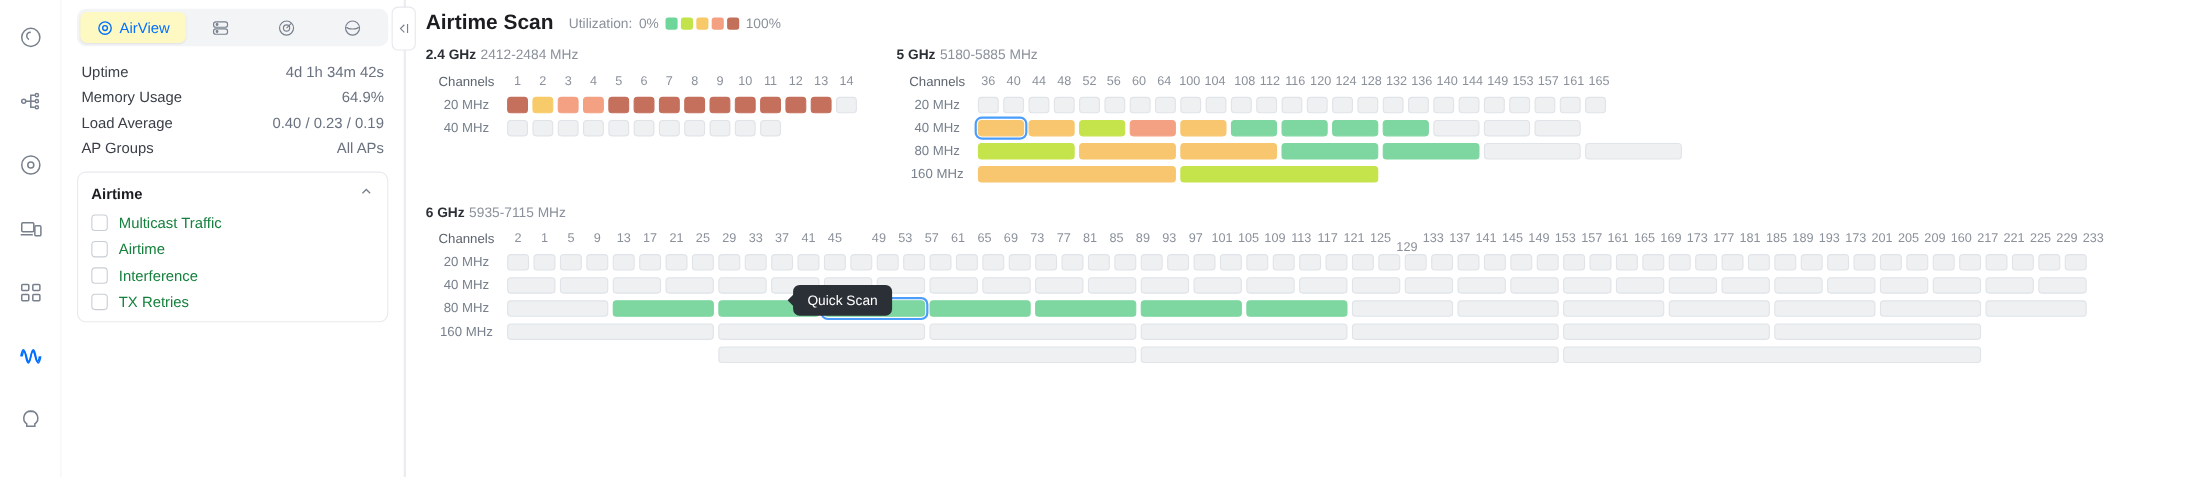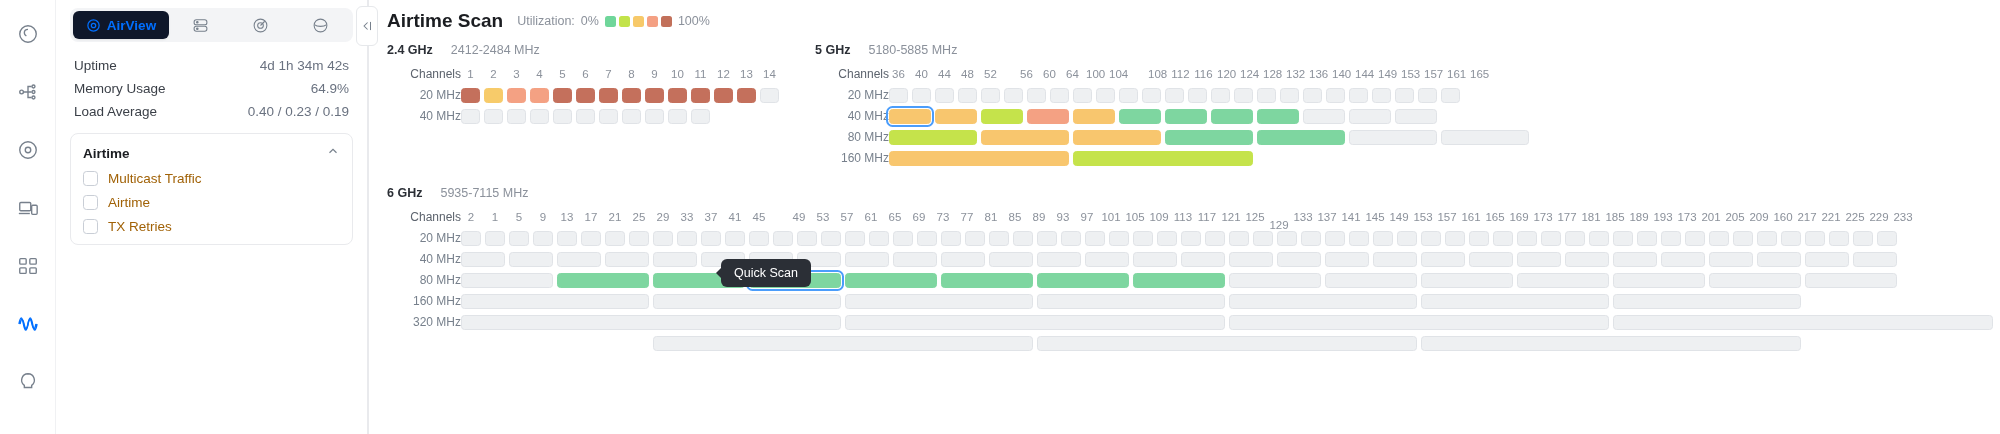--- a/index.html
+++ b/index.html
@@ -40,21 +40,21 @@
     height: 34px; background: #f3f4f6; border-radius: 8px;
     display: flex; align-items: center; padding: 3px; gap: 2px;
   }
   .tab {
     height: 28px; border-radius: 6px;
     display: flex; align-items: center; justify-content: center;
     gap: 6px; color: #77808c; cursor: pointer; flex: 1 1 auto;
     font-size: 13.5px;
   }
   .tab.active {
-    background: #0f172a; color: #006fff; font-weight: 700;
+    background: #fef9c3; color: #006fff; font-weight: 400;
     box-shadow: 0 1px 2px rgba(0,0,0,.08);
     flex: 0 0 96px;
   }
   .tab svg { display: block; }
 
   .stats { padding: 2px 4px 0 4px; }
   .stat-row {
     display: flex; align-items: center; justify-content: space-between;
     height: 23px; font-size: 13.5px;
   }
@@ -88,21 +88,21 @@
     padding: 10px 12px; display: flex; flex-direction: column; gap: 9px;
     background: #fff;
   }
   .section-head {
     display: flex; align-items: center; justify-content: space-between;
   }
   .section-title { font-size: 13.5px; font-weight: 700; color: #1b1d21; }
   .chev { color: #77808c; cursor: pointer; }
   .check-row {
     display: flex; align-items: center; gap: 10px;
-    font-size: 13.5px; color: #a16207; cursor: pointer;
+    font-size: 13.5px; color: #15803d; cursor: pointer;
   }
   .cbox {
     width: 15px; height: 15px; border: 1.3px solid #c9ced6;
     border-radius: 3.5px; background: #fff; flex: 0 0 15px;
   }
 
   
   .collapse {
     position: absolute; left: 356px; top: 6px;
     width: 22px; height: 40px;
@@ -120,28 +120,28 @@
   }
   .main-head { display: flex; align-items: center; gap: 14px; height: 24px; }
   .main-title { font-size: 19px; font-weight: 700; color: #1b1d21; }
   .util { display: flex; align-items: center; gap: 6px; font-size: 12.5px; color: #8b919b; }
   .util-swatches { display: flex; gap: 3px; }
   .util-sw { width: 11px; height: 11px; border-radius: 2.5px; }
 
   .bands { display: flex; flex-direction: column; }
   .band-24-5 { display: flex; }
   .band { margin-top: 10px; }
-  .band-head { display: flex; align-items: baseline; gap: 18px; height: 20px; }
+  .band-head { display: flex; align-items: baseline; gap: 4px; height: 20px; }
   .band-name { font-size: 12.5px; font-weight: 700; color: #2b2f36; }
   .band-range { font-size: 12.5px; color: #8b919b; }
 
   .grid-row { display: flex; align-items: center; height: 20px; margin-top: 1px; }
   .row-label {
     width: 74px; flex: 0 0 74px;
-    font-size: 12px; color: #77808c; text-align: right;
+    font-size: 12px; color: #77808c; text-align: center;
   }
   .row-label.hdr { color: #5c636d; }
   .cells { display: flex; align-items: center; }
   .ch-num {
     font-size: 11.5px; color: #8b919b; text-align: center;
   }
   .cell {
     height: 15px; border-radius: 3.5px;
     background: #eef0f2; border: 1px solid #e0e3e7;
     box-sizing: border-box;
@@ -264,39 +264,47 @@
         <span class="stat-value">4d 1h 34m 42s</span>
       </div>
       <div class="stat-row">
         <span class="stat-label">Memory Usage</span>
         <span class="stat-value">64.9%</span>
       </div>
       <div class="stat-row">
         <span class="stat-label">Load Average</span>
         <span class="stat-value">0.40 / 0.23 / 0.19</span>
       </div>
+      <div class="stat-row">
+        <span class="stat-label">AP Groups</span>
+        <span class="stat-value">All APs</span>
+      </div>
     </div>
 
 
     <div class="section">
       <div class="section-head">
         <span class="section-title">Airtime</span>
         <span class="chev">
           <svg width="14" height="14" viewBox="0 0 24 24" fill="none" stroke="currentColor" stroke-width="2">
               <path d="M6 15l6-6 6 6"></path>
             </svg>
         </span>
       </div>
       <div class="check-row">
         <span class="cbox"></span>
         <span>Multicast Traffic</span>
       </div>
       <div class="check-row">
         <span class="cbox"></span>
         <span>Airtime</span>
+      </div>
+      <div class="check-row">
+        <span class="cbox"></span>
+        <span>Interference</span>
       </div>
       <div class="check-row">
         <span class="cbox"></span>
         <span>TX Retries</span>
       </div>
     </div>
   </div>
 
   <div class="collapse">
     <svg width="14" height="14" viewBox="0 0 24 24" fill="none" stroke="currentColor" stroke-width="1.8">
@@ -390,26 +398,26 @@
               <span class="band-name">5 GHz</span>
               <span class="band-range">5180-5885 MHz</span>
             </div>
             <div class="grid-row">
               <div class="row-label hdr">Channels</div>
               <div class="cells">
                 <div class="ch-num" style="width: 19px; margin-right: 4px;">36</div>
                 <div class="ch-num" style="width: 19px; margin-right: 4px;">40</div>
                 <div class="ch-num" style="width: 19px; margin-right: 4px;">44</div>
                 <div class="ch-num" style="width: 19px; margin-right: 4px;">48</div>
-                <div class="ch-num" style="width: 19px; margin-right: 17px;">52</div>
+                <div class="ch-num" style="width: 19px; margin-right: 3px;">52</div>
                 <div class="ch-num" style="width: 19px; margin-right: 4px;">56</div>
                 <div class="ch-num" style="width: 19px; margin-right: 4px;">60</div>
                 <div class="ch-num" style="width: 19px; margin-right: 4px;">64</div>
                 <div class="ch-num" style="width: 19px; margin-right: 4px;">100</div>
-                <div class="ch-num" style="width: 19px; margin-right: 20px;">104</div>
+                <div class="ch-num" style="width: 19px; margin-right: 8px;">104</div>
                 <div class="ch-num" style="width: 19px; margin-right: 4px;">108</div>
                 <div class="ch-num" style="width: 19px; margin-right: 4px;">112</div>
                 <div class="ch-num" style="width: 19px; margin-right: 4px;">116</div>
                 <div class="ch-num" style="width: 19px; margin-right: 4px;">120</div>
                 <div class="ch-num" style="width: 19px; margin-right: 4px;">124</div>
                 <div class="ch-num" style="width: 19px; margin-right: 4px;">128</div>
                 <div class="ch-num" style="width: 19px; margin-right: 4px;">132</div>
                 <div class="ch-num" style="width: 19px; margin-right: 4px;">136</div>
                 <div class="ch-num" style="width: 19px; margin-right: 4px;">140</div>
                 <div class="ch-num" style="width: 19px; margin-right: 4px;">144</div>
@@ -684,29 +692,20 @@
               <div class="cell" style="width: 188px; margin-right: 4px;"></div>
               <div class="cell" style="width: 188px; margin-right: 4px;"></div>
               <div class="cell" style="width: 188px; margin-right: 4px;"></div>
               <div class="cell" style="width: 188px; margin-right: 4px;"></div>
               <div class="cell" style="width: 188px; margin-right: 4px;"></div>
               <div class="cell" style="width: 188px; margin-right: 4px;"></div>
               <div class="cell" style="width: 188px; margin-right: 4px;"></div>
             </div>
           </div>
           <div class="grid-row">
-            <div class="row-label">320 MHz</div>
-            <div class="cells">
-              <div class="cell" style="width: 380px; margin-right: 4px;"></div>
-              <div class="cell" style="width: 380px; margin-right: 4px;"></div>
-              <div class="cell" style="width: 380px; margin-right: 4px;"></div>
-              <div class="cell" style="width: 380px; margin-right: 4px;"></div>
-            </div>
-          </div>
-          <div class="grid-row">
             <div class="row-label"></div>
             <div class="cells">
               <div style="width: 192px;"></div>
               <div class="cell" style="width: 380px; margin-right: 4px;"></div>
               <div class="cell" style="width: 380px; margin-right: 4px;"></div>
               <div class="cell" style="width: 380px; margin-right: 4px;"></div>
             </div>
           </div>
         </div>
     </div>

